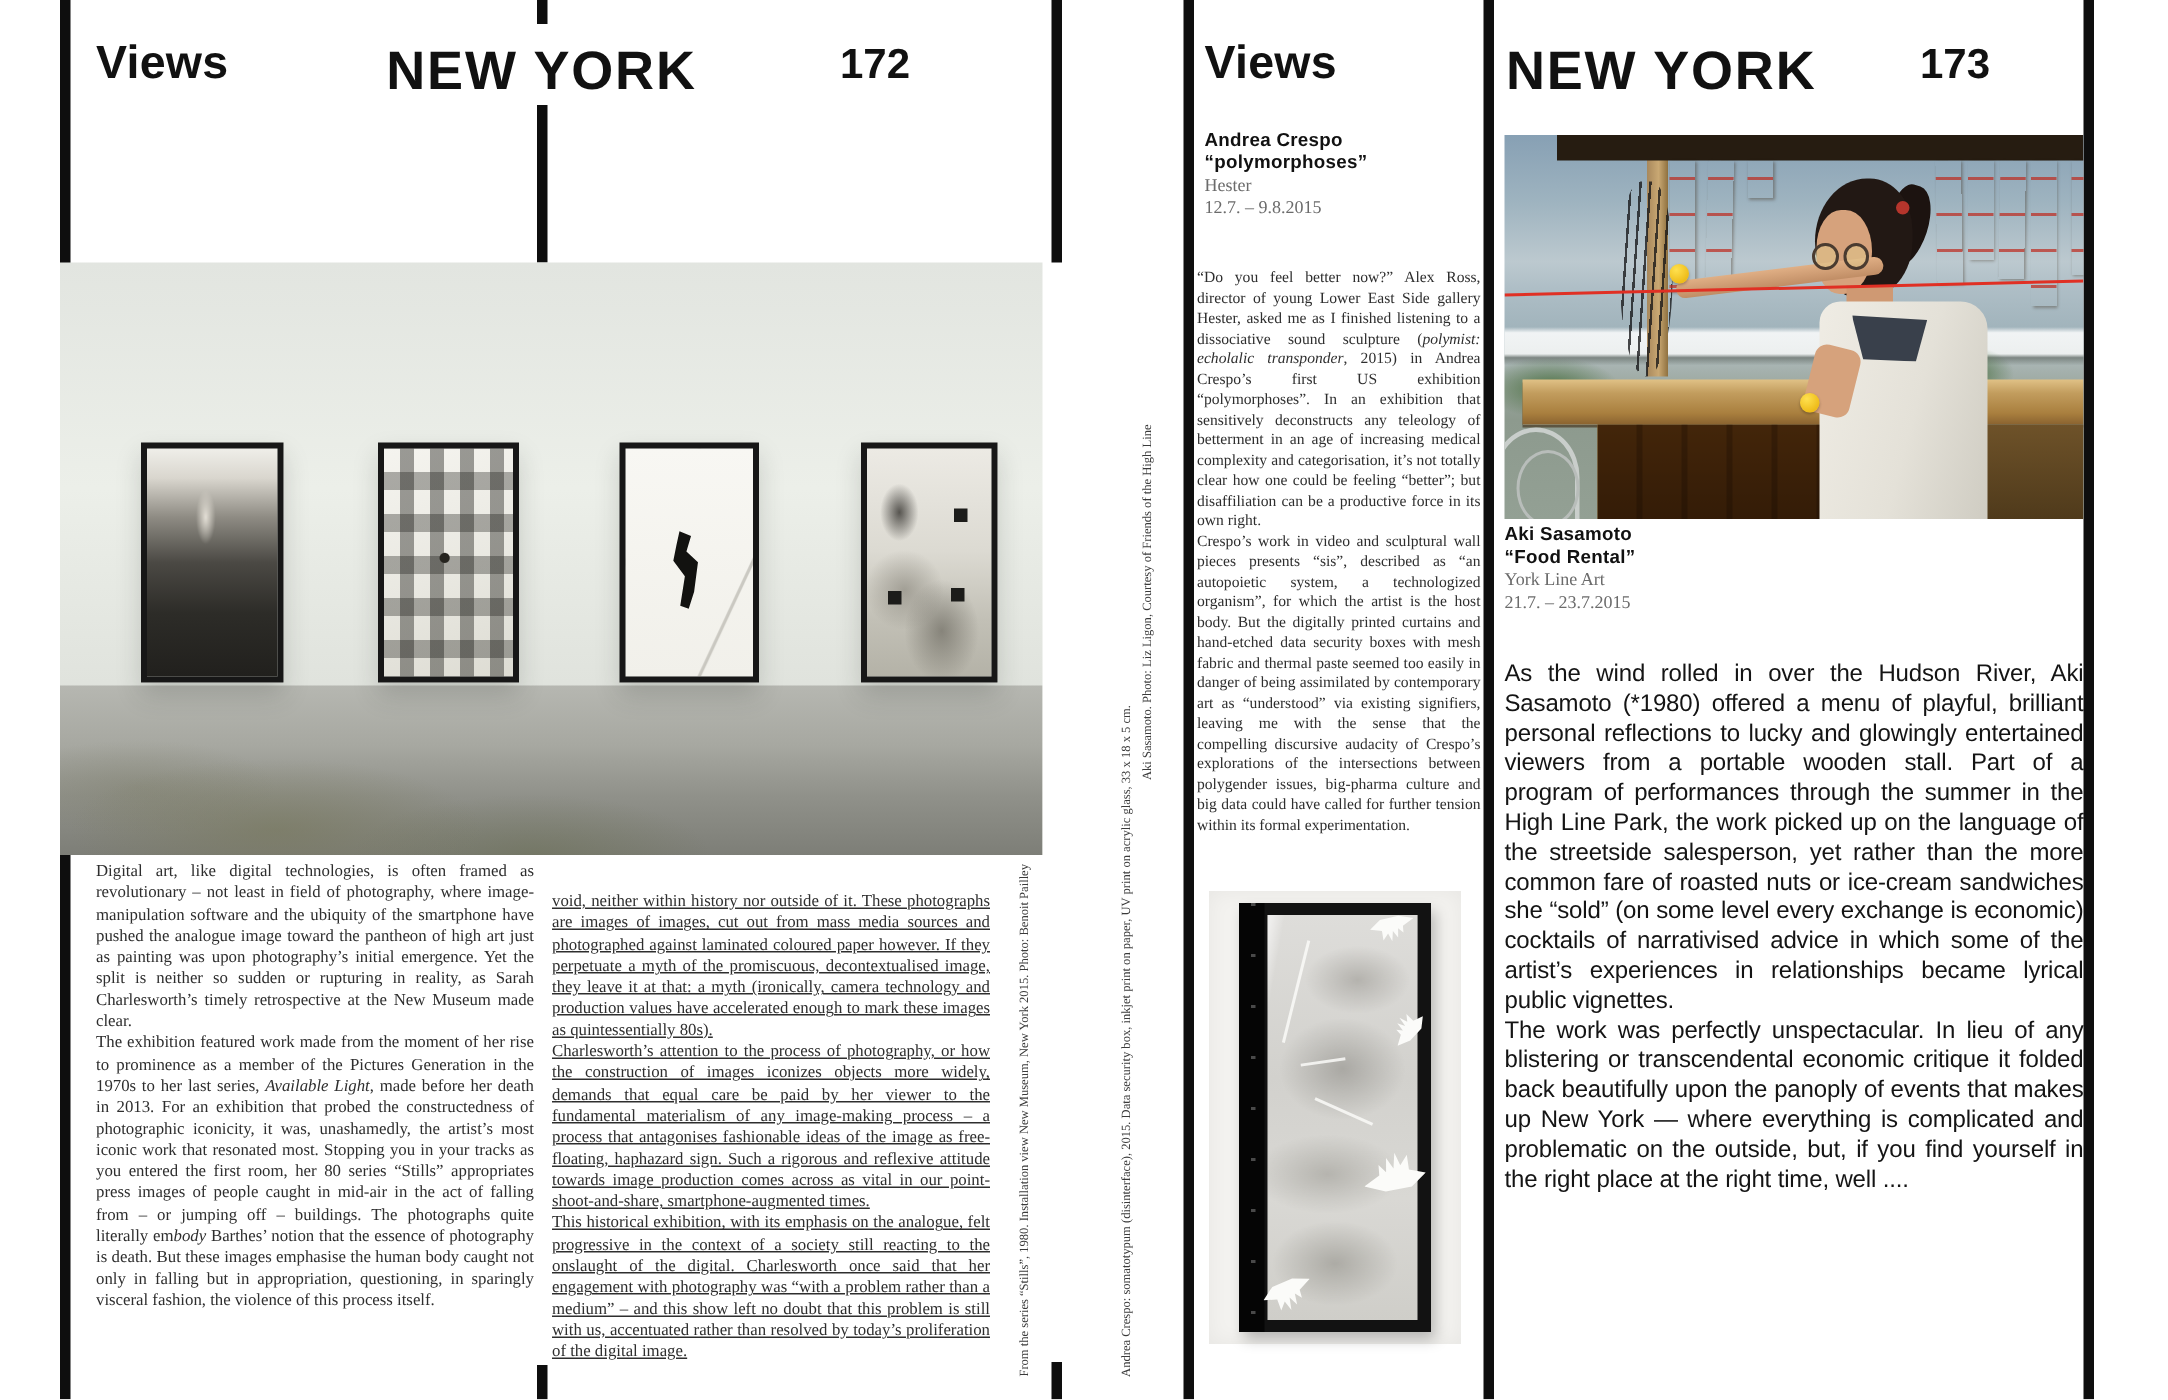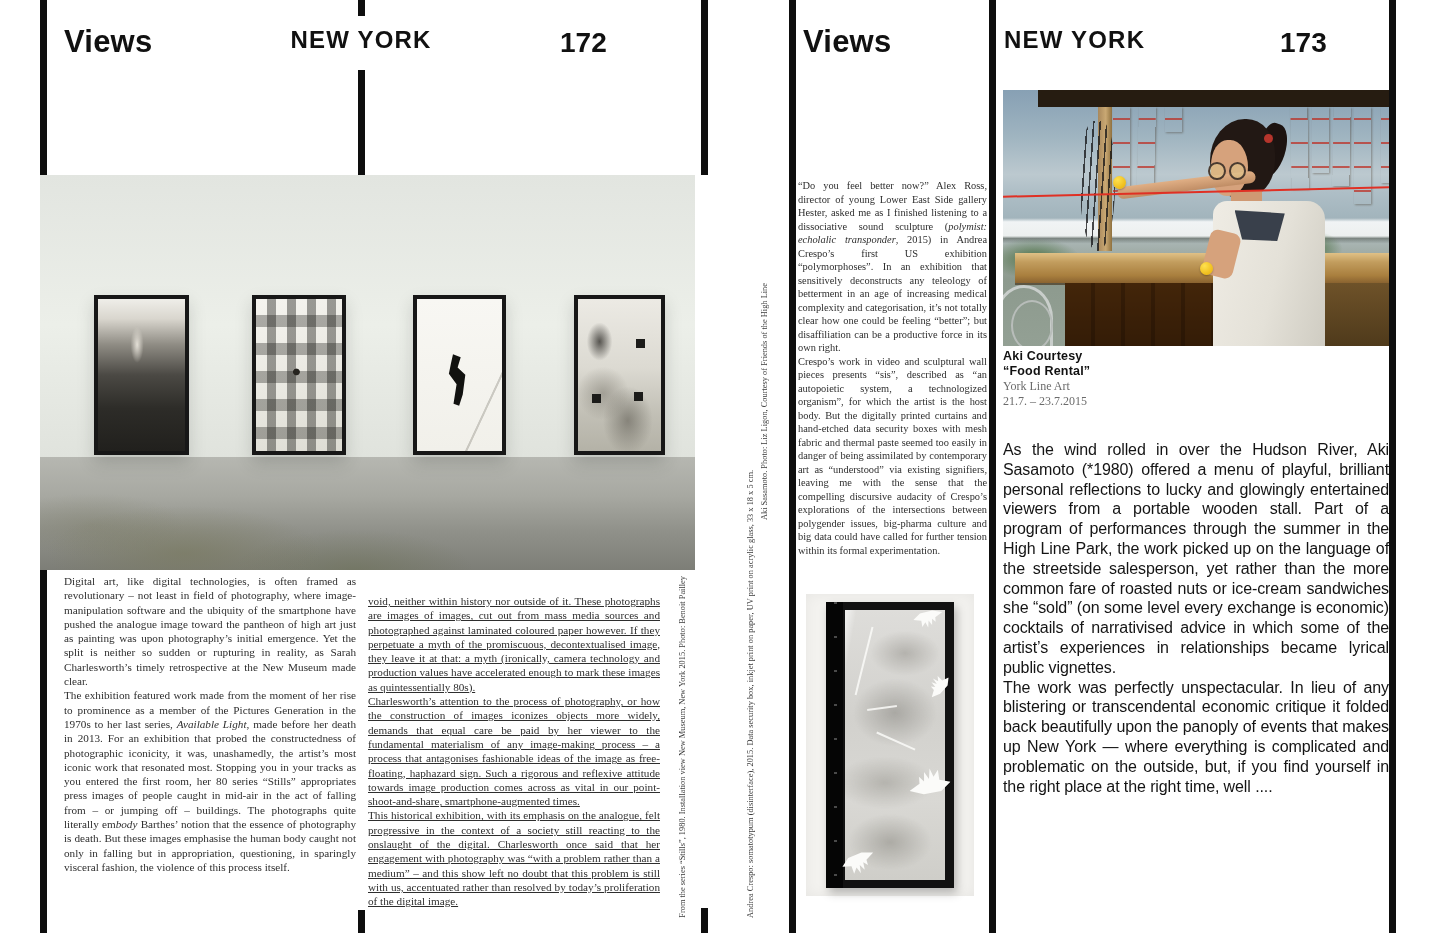--- a/index.html
+++ b/index.html
@@ -5,21 +5,21 @@
   * { margin:0; padding:0; box-sizing:border-box; }
   html,body { background:#ffffff; }
   #page {
     position:relative; width:1441px; height:933px; background:#ffffff;
     overflow:hidden; font-family:"Liberation Sans", sans-serif; color:#111;
   }
   .vbar { position:absolute; background:#0e0e0e; width:7px; }
 
   
   .hd-views { position:absolute; top:24px; font-size:31px; font-weight:600; letter-spacing:0.2px; }
-  .hd-city  { position:absolute; top:26px; font-size:24px; font-weight:800; letter-spacing:1.2px; }
+  .hd-city  { position:absolute; top:26px; font-size:36px; font-weight:800; letter-spacing:1.2px; }
   .hd-num   { position:absolute; top:27px; font-size:28px; font-weight:600; text-align:left; }
 
   
   .info { position:absolute; line-height:15px; }
   .info .b { display:block; font-size:12.5px; font-weight:700; letter-spacing:0.2px; }
   .info .s { display:block; font-family:"Liberation Serif", serif; font-size:12px; color:#6b6b6b; }
 
   
   .serifcol { position:absolute; font-family:"Liberation Serif", serif; color:#2e2e2e; }
   .serifcol p { text-align:justify; hyphens:none; }
@@ -177,20 +177,26 @@
     <p>This historical exhibition, with its emphasis on the analogue, felt progressive in the context of a society still reacting to the onslaught of the digital. Charlesworth once said that her engagement with photography was “with a problem rather than a medium” – and this show left no doubt that this problem is still with us, accentuated rather than resolved by today’s proliferation of the digital image.</p>
   </div>
 
   <div class="vtext" style="left:678px; bottom:15px;">From the series “Stills”, 1980. Installation view New Museum, New York 2015. Photo: Benoit Pailley</div>
 
   <div class="vtext" style="left:746px; bottom:15px;">Andrea Crespo: somatotypum (disinterface), 2015. Data security box, inkjet print on paper, UV print on acrylic glass, 33 x 18 x 5 cm.</div>
   <div class="vtext" style="left:760px; top:283px;">Aki Sasamoto. Photo: Liz Ligon, Courtesy of Friends of the High Line</div>
 
   <div class="hd-views" style="left:803px;">Views</div>
 
+  <div class="info" style="left:803px; top:86px;">
+    <span class="b">Andrea Crespo</span>
+    <span class="b">“polymorphoses”</span>
+    <span class="s">Hester</span>
+    <span class="s">12.7. – 9.8.2015</span>
+  </div>
 
   <div class="serifcol colnarrow" style="left:798px; top:179px;">
     <p>“Do you feel better now?” Alex Ross, director of young Lower East Side gallery Hester, asked me as I finished listening to a dissociative sound sculpture (<i>polymist: echolalic transponder</i>, 2015) in Andrea Crespo’s first US exhibition “polymorphoses”. In an exhibition that sensitively deconstructs any teleology of betterment in an age of increasing medical complexity and categorisation, it’s not totally clear how one could be feeling “better”; but disaffiliation can be a productive force in its own right.</p>
     <p>Crespo’s work in video and sculptural wall pieces presents “sis”, described as “an autopoietic system, a technologized organism”, for which the artist is the host body. But the digitally printed curtains and hand-etched data security boxes with mesh fabric and thermal paste seemed too easily in danger of being assimilated by contemporary art as “understood” via existing signifiers, leaving me with the sense that the compelling discursive audacity of Crespo’s explorations of the intersections between polygender issues, big-pharma culture and big data could have called for further tension within its formal experimentation.</p>
   </div>
 
   <div class="crespo-panel">
     <div class="crespo-box">
       <div class="crespo-spine"></div>
       <div class="crespo-fabric">
@@ -239,21 +245,21 @@
     <div class="redline"></div>
     <div class="sas-glasses">
       <div class="g" style="left:0;"></div>
       <div class="g" style="left:44%;"></div>
     </div>
     <div class="sas-ball" style="left:28.5%; top:33.5%;"></div>
     <div class="sas-ball" style="left:51%; top:67%;"></div>
   </div>
 
   <div class="info" style="left:1003px; top:349px;">
-    <span class="b">Aki Courtesy</span>
+    <span class="b">Aki Sasamoto</span>
     <span class="b">“Food Rental”</span>
     <span class="s">York Line Art</span>
     <span class="s">21.7. – 23.7.2015</span>
   </div>
 
   <div class="bigtext">
     <p>As the wind rolled in over the Hudson River, Aki Sasamoto (*1980) offered a menu of playful, brilliant personal reflections to lucky and glowingly entertained viewers from a portable wooden stall. Part of a program of performances through the summer in the High Line Park, the work picked up on the language of the streetside salesperson, yet rather than the more common fare of roasted nuts or ice-cream sandwiches she “sold” (on some level every exchange is economic) cocktails of narrativised advice in which some of the artist’s experiences in relationships became lyrical public vignettes.</p>
     <p>The work was perfectly unspectacular. In lieu of any blistering or transcendental economic critique it folded back beautifully upon the panoply of events that makes up New York — where everything is complicated and problematic on the outside, but, if you find yourself in the right place at the right time, well ....</p>
   </div>
 

